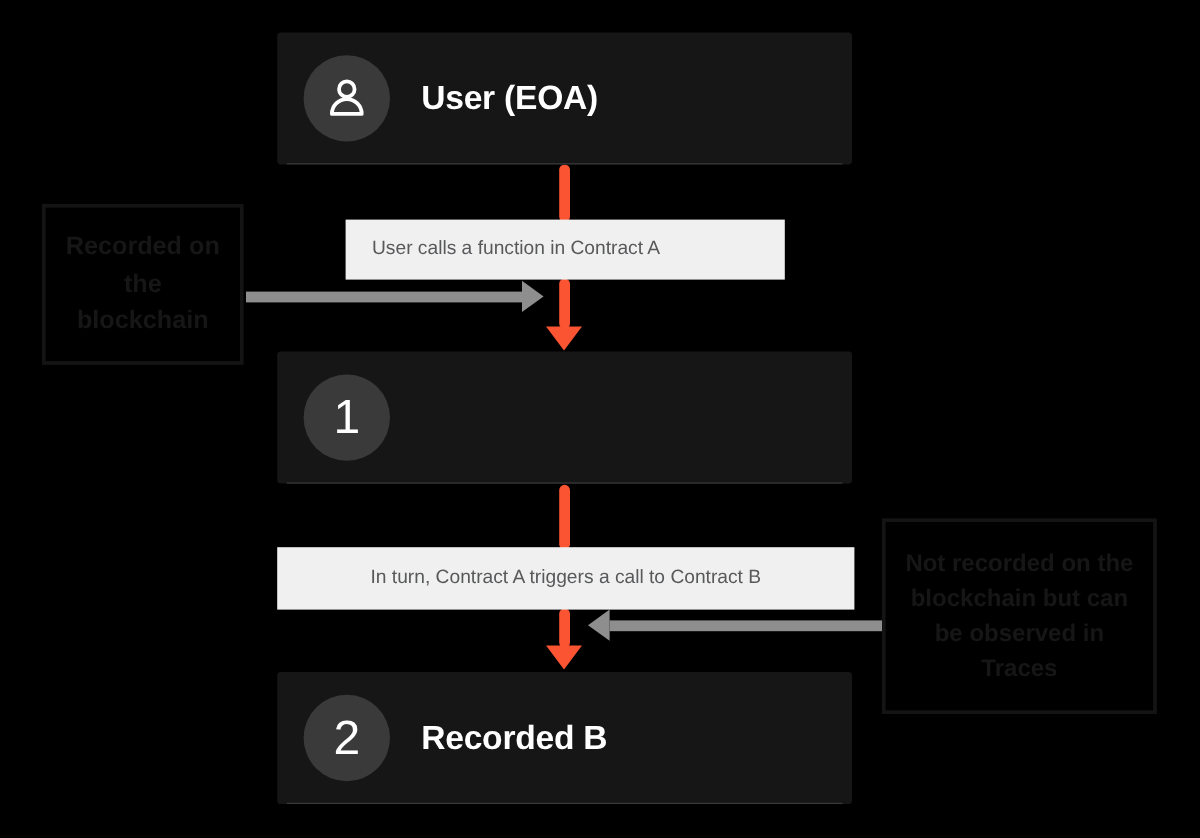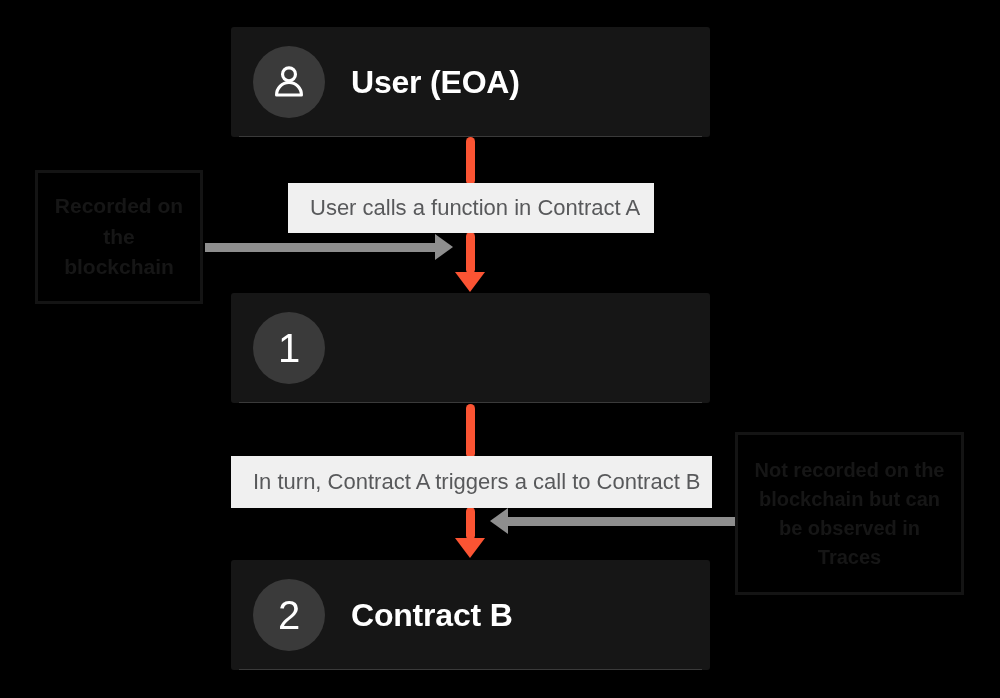--- a/index.html
+++ b/index.html
@@ -42,21 +42,21 @@
     align-items: center;
     justify-content: center;
     color: #ffffff;
     font-size: 40px;
     font-weight: 400;
     line-height: 1;
   }
   .node-label {
     margin-left: 26px;
     color: #ffffff;
-    font-size: 32px;
+    font-size: 28px;
     font-weight: bold;
     letter-spacing: -0.2px;
     white-space: nowrap;
   }
   .node-underline {
     position: absolute;
     left: 8px;
     right: 8px;
     bottom: 0;
     height: 1px;
@@ -69,26 +69,26 @@
 
   
   .chip {
     position: absolute;
     background: #f0f0f0;
     display: flex;
     align-items: center;
     box-sizing: border-box;
     padding: 0 22px;
     color: #58595b;
-    font-size: 22px;
+    font-size: 16px;
     z-index: 6;
     white-space: nowrap;
   }
   #chip-1 { left: 288px; top: 183px; width: 366px; height: 50px; }
-  #chip-2 { left: 231px; top: 456px; width: 481px; height: 52px; }
+  #chip-2 { left: 231px; top: 456px; width: 481px; height: 52px; justify-content: center; }
 
   
   .orange-stem {
     position: absolute;
     width: 9px;
     background: #fb5433;
     border-radius: 5px;
     z-index: 3;
   }
   .orange-head {
@@ -201,21 +201,21 @@
     <div class="node-badge">1</div>
     <div class="node-underline"></div>
   </div>
 
   <div class="chip" id="chip-2">
     <span>In turn, Contract A triggers a call to Contract B</span>
   </div>
 
   <div class="node" id="node-contract-b">
     <div class="node-badge">2</div>
-    <div class="node-label">Contract B</div>
+    <div class="node-label">Recorded B</div>
     <div class="node-underline"></div>
   </div>
 
   <div class="callout" id="callout-left">
     <span>Recorded on the blockchain</span>
   </div>
 
   <div class="callout" id="callout-right">
     <span>Not recorded on the blockchain but can be observed in Traces</span>
   </div>

